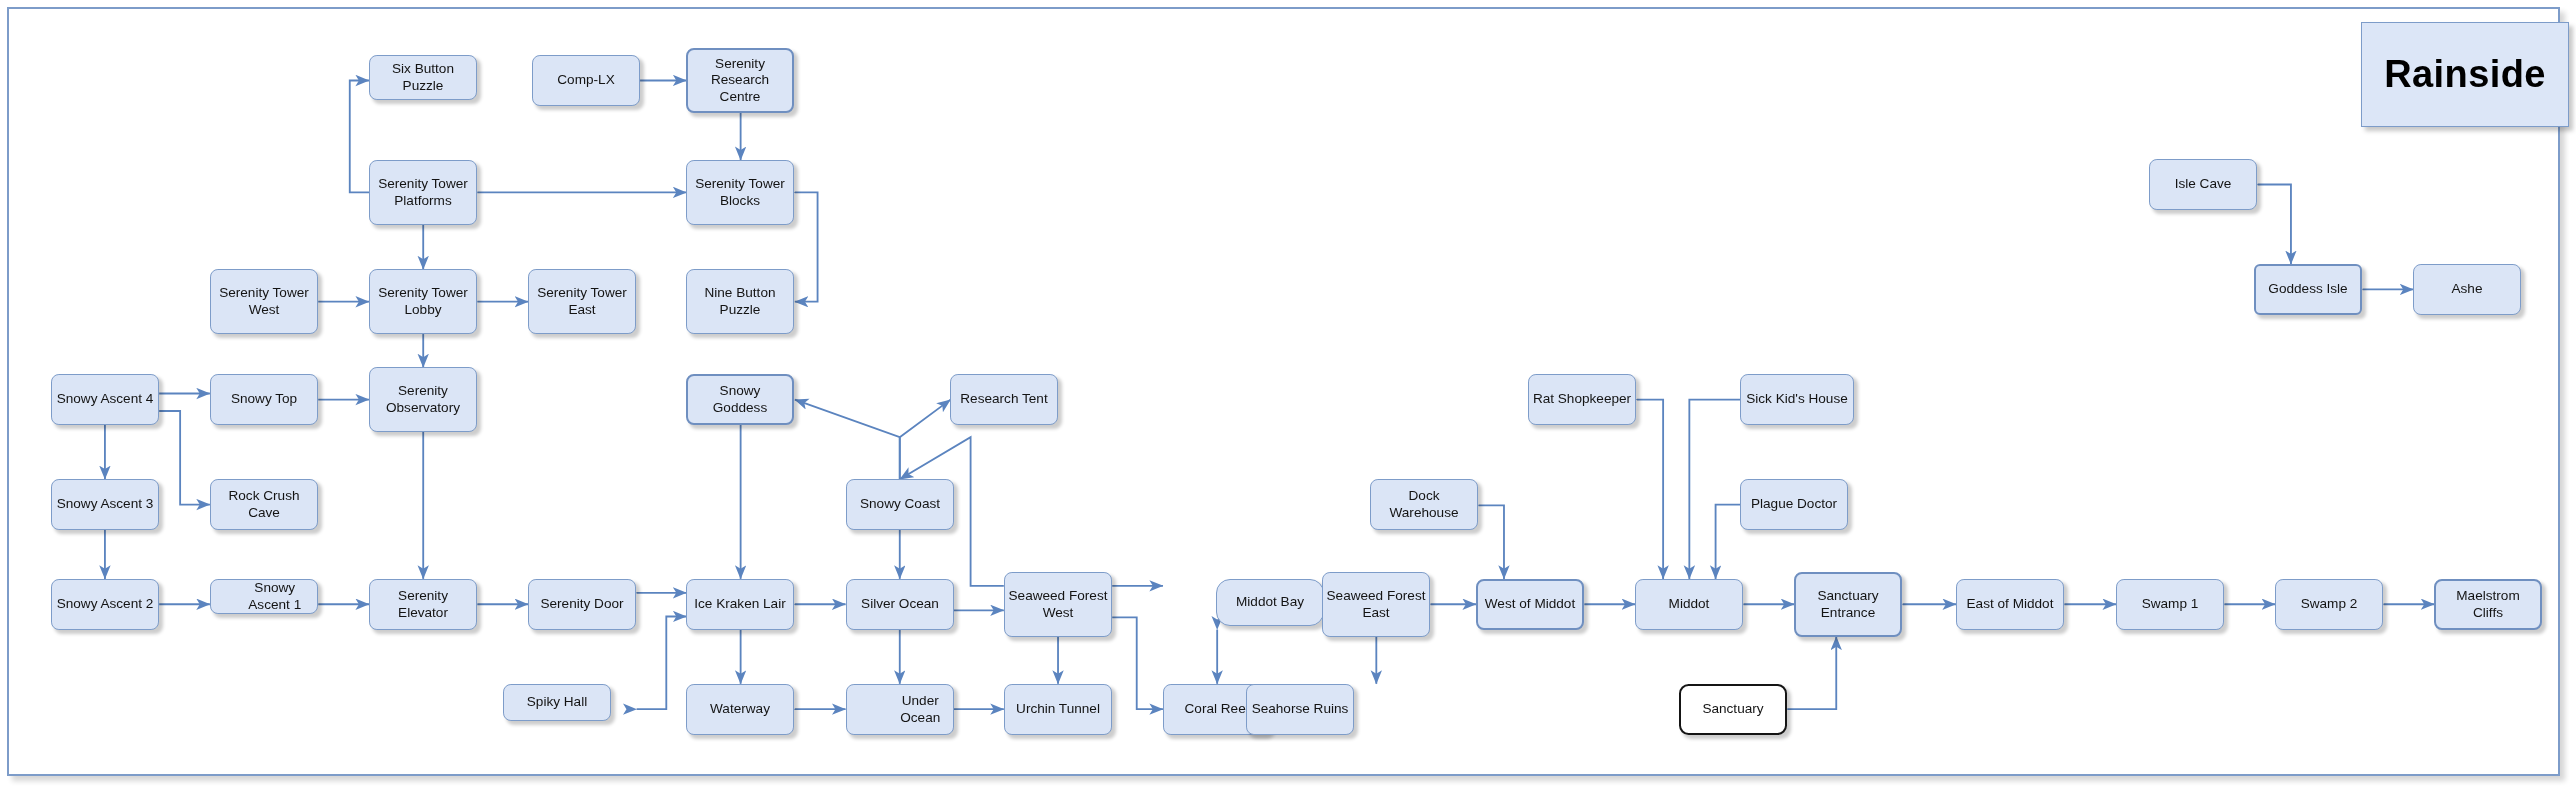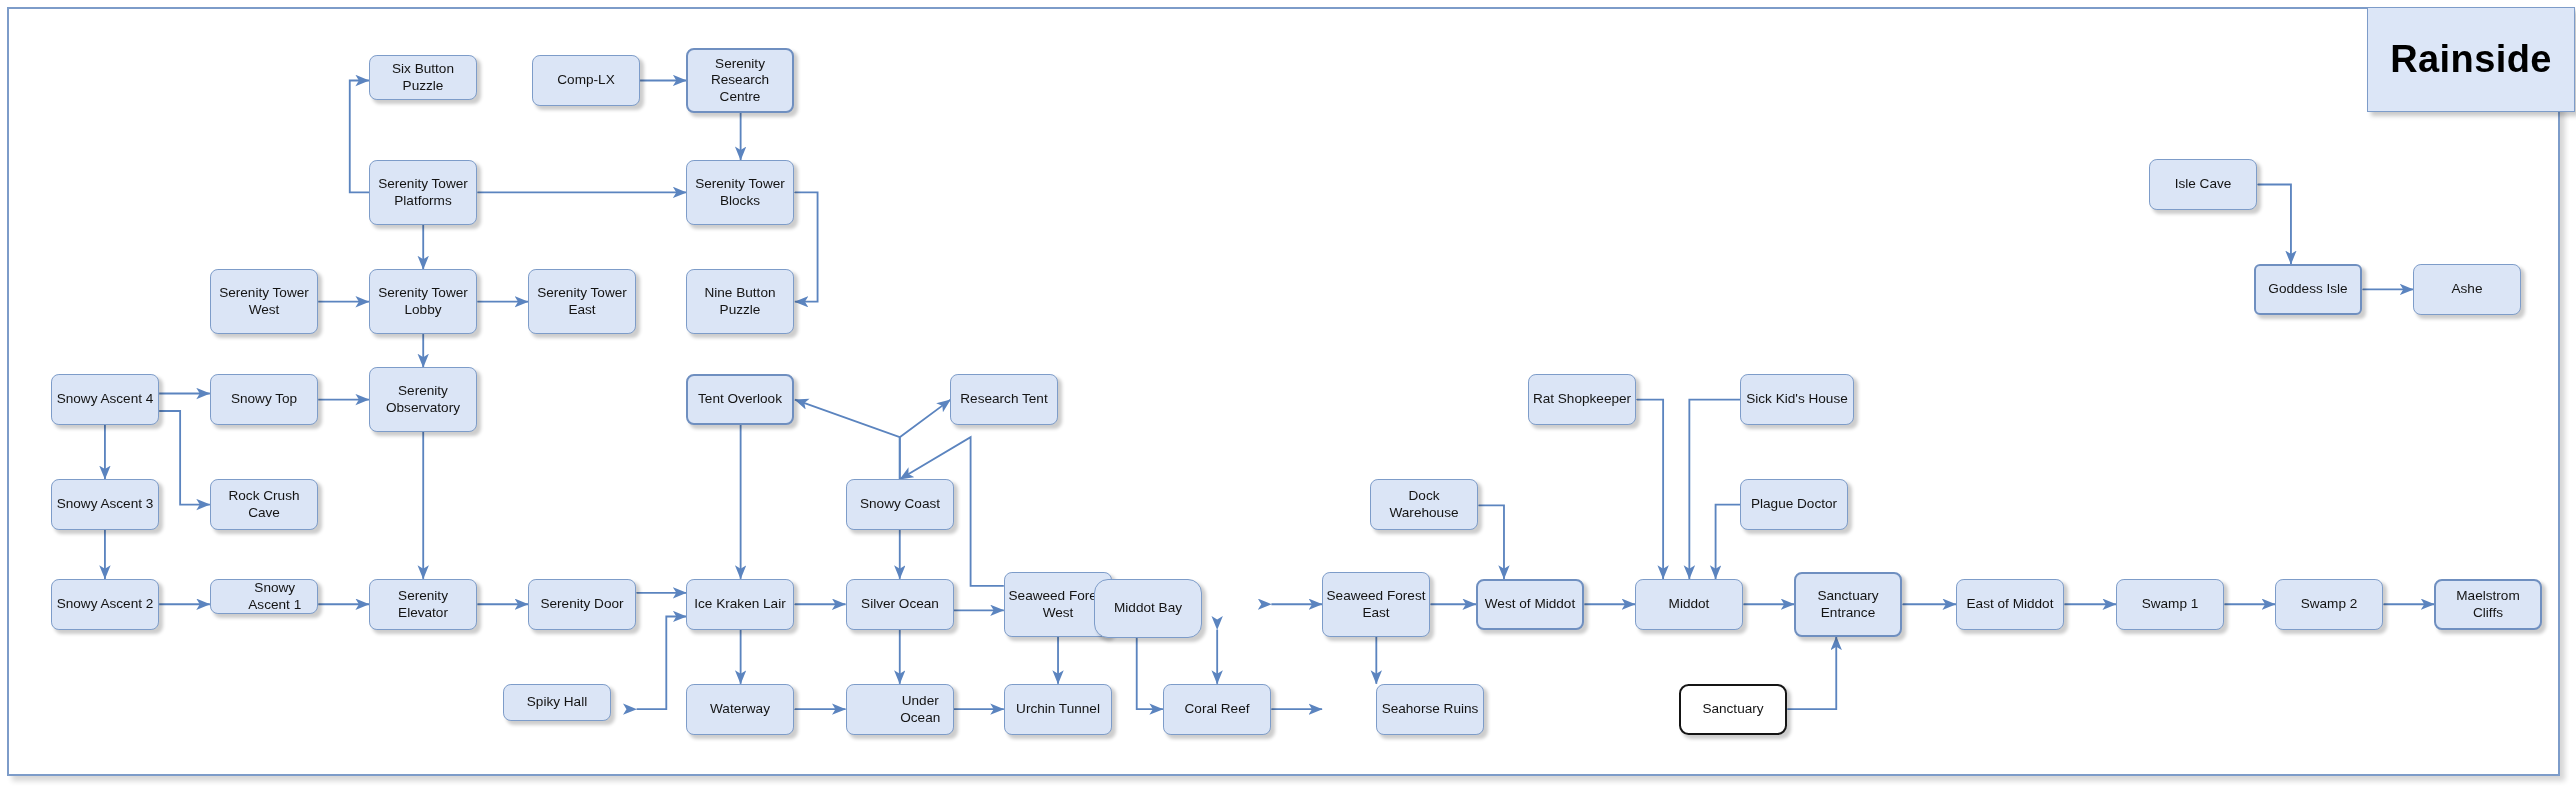--- a/index.html
+++ b/index.html
@@ -32,32 +32,31 @@
     content: "";
     position: absolute;
     left: 1.7px; top: 1.7px; right: 1.7px; bottom: 1.7px;
     border: 0.9px solid #ffffff;
     pointer-events: none;
   }
   
   #title-plate {
     position: absolute;
     left: 2361px;
-    top: 7px;
+    top: 22px;
     width: 208px;
     height: 105px;
     box-sizing: border-box;
     background: #dce6f7;
     border: 1.7px solid #7d9cc9;
     box-shadow: 4.4px 4.4px 4.4px rgba(0,0,0,0.22);
     display: flex;
     align-items: center;
     justify-content: center;
     z-index: 40;
-    margin-left: 6px;
   }
   #title-plate .t {
     font-size: 38px;
     font-weight: bold;
     color: #000000;
     letter-spacing: 0.4px;
     white-space: nowrap;
   }
   
   #edges {
@@ -190,53 +189,53 @@
       <div class="node" style="left: 369px; top: 269px; width: 108px; height: 65px;">Serenity Tower
 Lobby</div>
       <div class="node" style="left: 528px; top: 269px; width: 108px; height: 65px;">Serenity Tower
 East</div>
       <div class="node" style="left: 686px; top: 269px; width: 108px; height: 65px;">Nine Button
 Puzzle</div>
       <div class="node" style="left: 51px; top: 374px; width: 108px; height: 51px;">Snowy Ascent 4</div>
       <div class="node" style="left: 210px; top: 374px; width: 108px; height: 51px;">Snowy Top</div>
       <div class="node" style="left: 369px; top: 367px; width: 108px; height: 65px;">Serenity
 Observatory</div>
-      <div class="node thick" style="left: 686px; top: 374px; width: 108px; height: 51px;">Tent Overlook</div>
+      <div class="node thick" style="left: 686px; top: 374px; width: 108px; height: 51px;">Snowy Goddess</div>
       <div class="node" style="left: 950px; top: 374px; width: 108px; height: 51px;">Research Tent</div>
       <div class="node" style="left: 1528px; top: 374px; width: 108px; height: 51px;">Rat Shopkeeper</div>
       <div class="node" style="left: 1740px; top: 374px; width: 114px; height: 51px;">Sick Kid's House</div>
       <div class="node" style="left: 51px; top: 479px; width: 108px; height: 51px;">Snowy Ascent 3</div>
       <div class="node" style="left: 210px; top: 479px; width: 108px; height: 51px;">Rock Crush Cave</div>
       <div class="node" style="left: 846px; top: 479px; width: 108px; height: 51px;">Snowy Coast</div>
       <div class="node" style="left: 1370px; top: 479px; width: 108px; height: 51px;">Dock Warehouse</div>
       <div class="node" style="left: 1740px; top: 479px; width: 108px; height: 51px;">Plague Doctor</div>
       <div class="node" style="left: 51px; top: 579px; width: 108px; height: 51px;">Snowy Ascent 2</div>
       <div class="node" style="left: 210px; top: 579px; width: 108px; height: 35px; padding-left: 25px;">Snowy Ascent 1</div>
       <div class="node" style="left: 369px; top: 579px; width: 108px; height: 51px;">Serenity Elevator</div>
       <div class="node" style="left: 528px; top: 579px; width: 108px; height: 51px;">Serenity Door</div>
       <div class="node" style="left: 686px; top: 579px; width: 108px; height: 51px;">Ice Kraken Lair</div>
       <div class="node" style="left: 846px; top: 579px; width: 108px; height: 51px;">Silver Ocean</div>
       <div class="node" style="left: 1004px; top: 572px; width: 108px; height: 65px;">Seaweed Forest
 West</div>
-      <div class="node" style="left: 1094px; top: 579px; width: 108px; height: 59px; border-radius: 14px;">Middot Bay</div>
+      <div class="node" style="left: 1216px; top: 579px; width: 108px; height: 47px; border-radius: 14px;">Middot Bay</div>
       <div class="node" style="left: 1322px; top: 572px; width: 108px; height: 65px;">Seaweed Forest
 East</div>
       <div class="node thick" style="left: 1476px; top: 579px; width: 108px; height: 51px;">West of Middot</div>
       <div class="node" style="left: 1635px; top: 579px; width: 108px; height: 51px;">Middot</div>
       <div class="node thick" style="left: 1794px; top: 572px; width: 108px; height: 65px;">Sanctuary
 Entrance</div>
       <div class="node" style="left: 1956px; top: 579px; width: 108px; height: 51px;">East of Middot</div>
       <div class="node" style="left: 2116px; top: 579px; width: 108px; height: 51px;">Swamp 1</div>
       <div class="node" style="left: 2275px; top: 579px; width: 108px; height: 51px;">Swamp 2</div>
       <div class="node thick" style="left: 2434px; top: 579px; width: 108px; height: 51px;">Maelstrom Cliffs</div>
       <div class="node" style="left: 503px; top: 684px; width: 108px; height: 37px;">Spiky Hall</div>
       <div class="node" style="left: 686px; top: 684px; width: 108px; height: 51px;">Waterway</div>
       <div class="node" style="left: 846px; top: 684px; width: 108px; height: 51px; padding-left: 44px;">Under Ocean</div>
       <div class="node" style="left: 1004px; top: 684px; width: 108px; height: 51px;">Urchin Tunnel</div>
       <div class="node" style="left: 1163px; top: 684px; width: 108px; height: 51px;">Coral Reef</div>
-      <div class="node" style="left: 1376px; top: 684px; width: 108px; height: 51px;">Seahorse Ruins</div>
+      <div class="node" style="left: 1246px; top: 684px; width: 108px; height: 51px;">Seahorse Ruins</div>
       <div class="node plain" style="left: 1679px; top: 684px; width: 108px; height: 51px;">Sanctuary</div>
       <div class="node" style="left: 2149px; top: 159px; width: 108px; height: 51px;">Isle Cave</div>
       <div class="node thick" style="left: 2254px; top: 264px; width: 108px; height: 51px; border-radius: 6px;">Goddess Isle</div>
       <div class="node" style="left: 2413px; top: 264px; width: 108px; height: 51px;">Ashe</div>
     </div>
 </div>
 
 
 </body></html>

